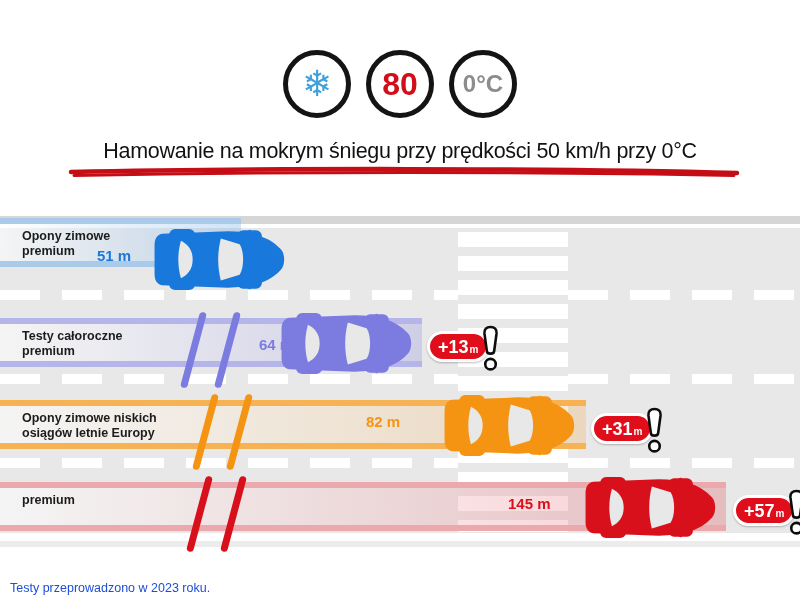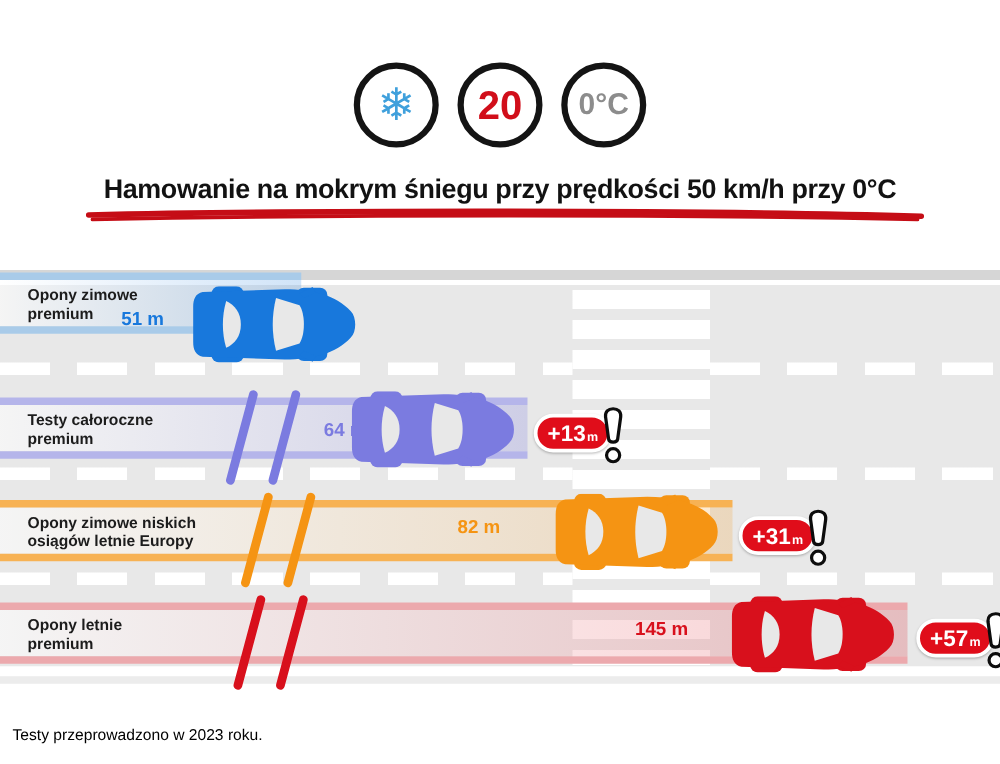--- a/index.html
+++ b/index.html
@@ -7,21 +7,21 @@
          font-family:"Liberation Sans","DejaVu Sans",sans-serif;}
 
   
   .icons{position:absolute;top:50px;left:0;width:800px;display:flex;justify-content:center;gap:15px;}
   .circle{width:58px;height:58px;border:5px solid #141414;border-radius:50%;background:#fff;
           display:flex;align-items:center;justify-content:center;}
   .snow-glyph{font-size:36px;color:#3fa0dc;line-height:1;}
   .speed-val{font-size:32px;font-weight:bold;color:#d10e1a;line-height:1;}
   .temp-val{font-size:24px;font-weight:bold;color:#8c8c8c;line-height:1;}
   .title{position:absolute;top:139px;left:0;width:800px;margin:0;text-align:center;
-         font-size:21.5px;font-weight:bold;color:#121212;letter-spacing:-0.3px;}
+         font-size:21.5px;font-weight:normal;color:#121212;letter-spacing:-0.3px;}
   .underline{position:absolute;top:166px;left:68px;}
 
   
   .road{position:absolute;left:0;top:216px;width:800px;height:340px;}
   .road-edge-top{position:absolute;left:0;top:0;width:800px;height:8px;background:#d6d6d6;}
   .road-bed{position:absolute;left:0;top:12px;width:800px;height:305px;background:#e8e8e8;}
   .road-edge-bottom{position:absolute;left:0;top:325px;width:800px;height:6px;background:#ececec;}
   .zebra{position:absolute;left:458px;top:16px;width:110px;height:300px;z-index:1;
          background:repeating-linear-gradient(180deg,#ffffff 0 15px,rgba(255,255,255,0) 15px 24px);}
   .lane{position:absolute;height:10px;z-index:1;
@@ -70,21 +70,21 @@
   .r2 .delta{left:427px;top:105px;text-align:center;}
   .r3 .delta{left:591px;top:187px;}
   .r4 .delta{left:733px;top:269px;}
   .pill{margin-top:10px;height:31px;display:inline-flex;align-items:baseline;
         background:#e00d1a;border:3px solid #ffffff;border-radius:17px;padding:1px 8px 0 8px;
         color:#fff;font-weight:bold;box-sizing:border-box;box-shadow:0 1px 2px rgba(0,0,0,.25);}
   .pill .val{font-size:18px;line-height:24px;}
   .pill .unit{font-size:10px;margin-left:1px;}
   .excl{width:21px;height:54px;margin-left:-9px;}
 
-  .footer-note{position:absolute;left:10px;top:581px;font-size:12.5px;color:#000000;}
+  .footer-note{position:absolute;left:10px;top:581px;font-size:12.5px;color:#1d4ed8;}
 </style>
 </head>
 <body>
 
 <svg width="0" height="0" style="position:absolute">
   <defs>
     <g id="car-shape">
       <g fill="currentColor">
         <rect x="30" y="0" width="44" height="104" rx="10"></rect>
         <rect x="146" y="2" width="42" height="100" rx="10"></rect>
@@ -104,21 +104,21 @@
   </defs>
 </svg>
 
 <div class="stage">
 
   <div class="icons">
     <div class="circle">
       <span class="snow-glyph">❄</span>
     </div>
     <div class="circle">
-      <span class="speed-val">20</span>
+      <span class="speed-val">80</span>
     </div>
     <div class="circle">
       <span class="temp-val">0°C</span>
     </div>
   </div>
 
   <h1 class="title">Hamowanie na mokrym śniegu przy prędkości 50 km/h przy 0°C</h1>
   <svg class="underline" width="672" height="13">
     <path d="M3,6 C 180,2 500,2 669,7" stroke="#c50d16" stroke-width="4.5" fill="none" stroke-linecap="round"></path>
     <path d="M6,9.5 C 210,5.5 470,5.5 666,9.5" stroke="#c50d16" stroke-width="3" fill="none" stroke-linecap="round"></path>
@@ -199,21 +199,20 @@
         </span>
         <svg class="excl" viewBox="0 0 26 58">
             <use href="#excl-shape"></use>
           </svg>
       </div>
     </div>
 
     <div class="r4">
       <div class="band">
         <div class="tire-label">
-          <span>Opony letnie</span>
           <span>premium</span>
         </div>
       </div>
       <div class="skid">
         <div class="mark m1"></div>
         <div class="mark m2"></div>
       </div>
       <div class="distance">145 m</div>
       <svg class="car" viewBox="0 0 240 104">
           <use href="#car-shape"></use>

